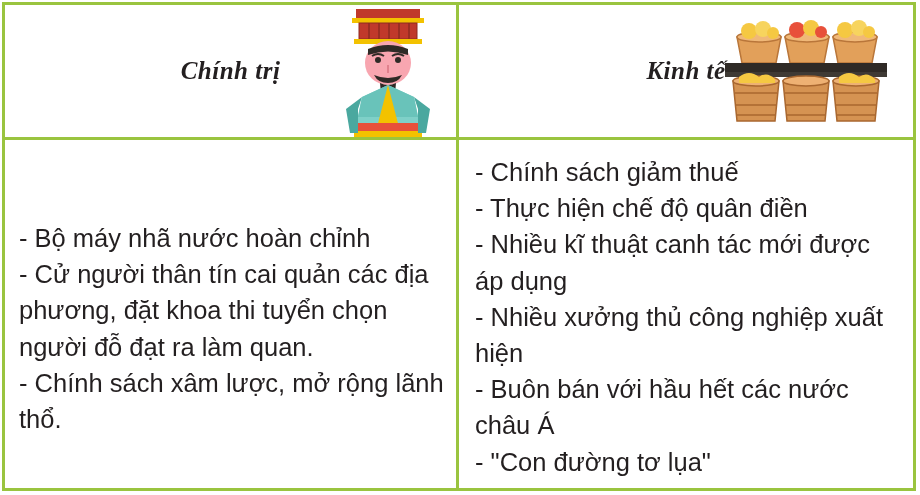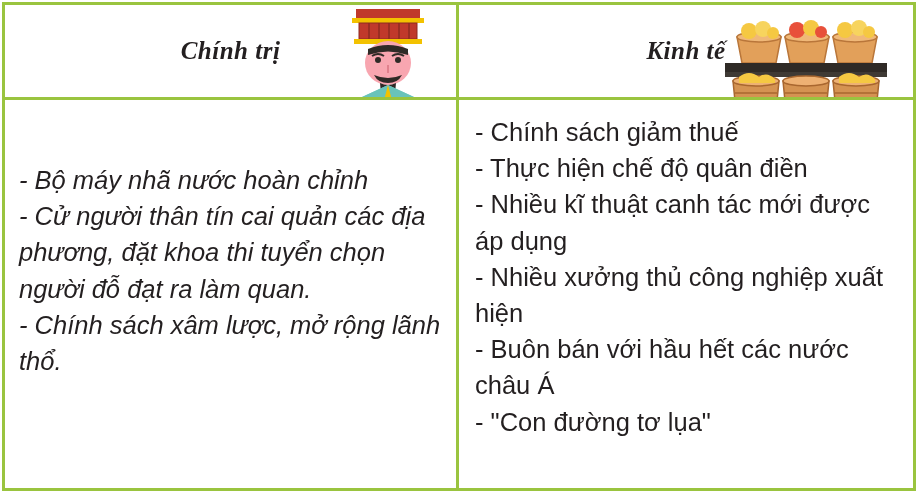--- a/index.html
+++ b/index.html
@@ -28,21 +28,21 @@
     display: flex;
     flex-direction: column;
     box-sizing: border-box;
     border: 3px solid #9ac43f;
   }
   .row {
     display: flex;
     box-sizing: border-box;
   }
   .row-head {
-    height: 95px;
+    height: 135px;
     border-bottom: 3px solid #9ac43f;
   }
   .row-body {
     flex: 1 1 auto;
     min-height: 0;
   }
   .cell {
     box-sizing: border-box;
     position: relative;
     overflow: hidden;
@@ -87,22 +87,21 @@
 
   
   .body-text {
     font-size: 25.5px;
     line-height: 1.42;
     color: #231f20;
     white-space: pre-line;
     padding: 0 10px 0 14px;
   }
   .body-left {
-    padding-top: 62px;
-    font-style: italic;
+    padding-top: 80px;
   }
   .body-right {
     padding-top: 14px;
     padding-left: 16px;
   }
 </style>
 </head>
 <body>
 
 <div class="page">

